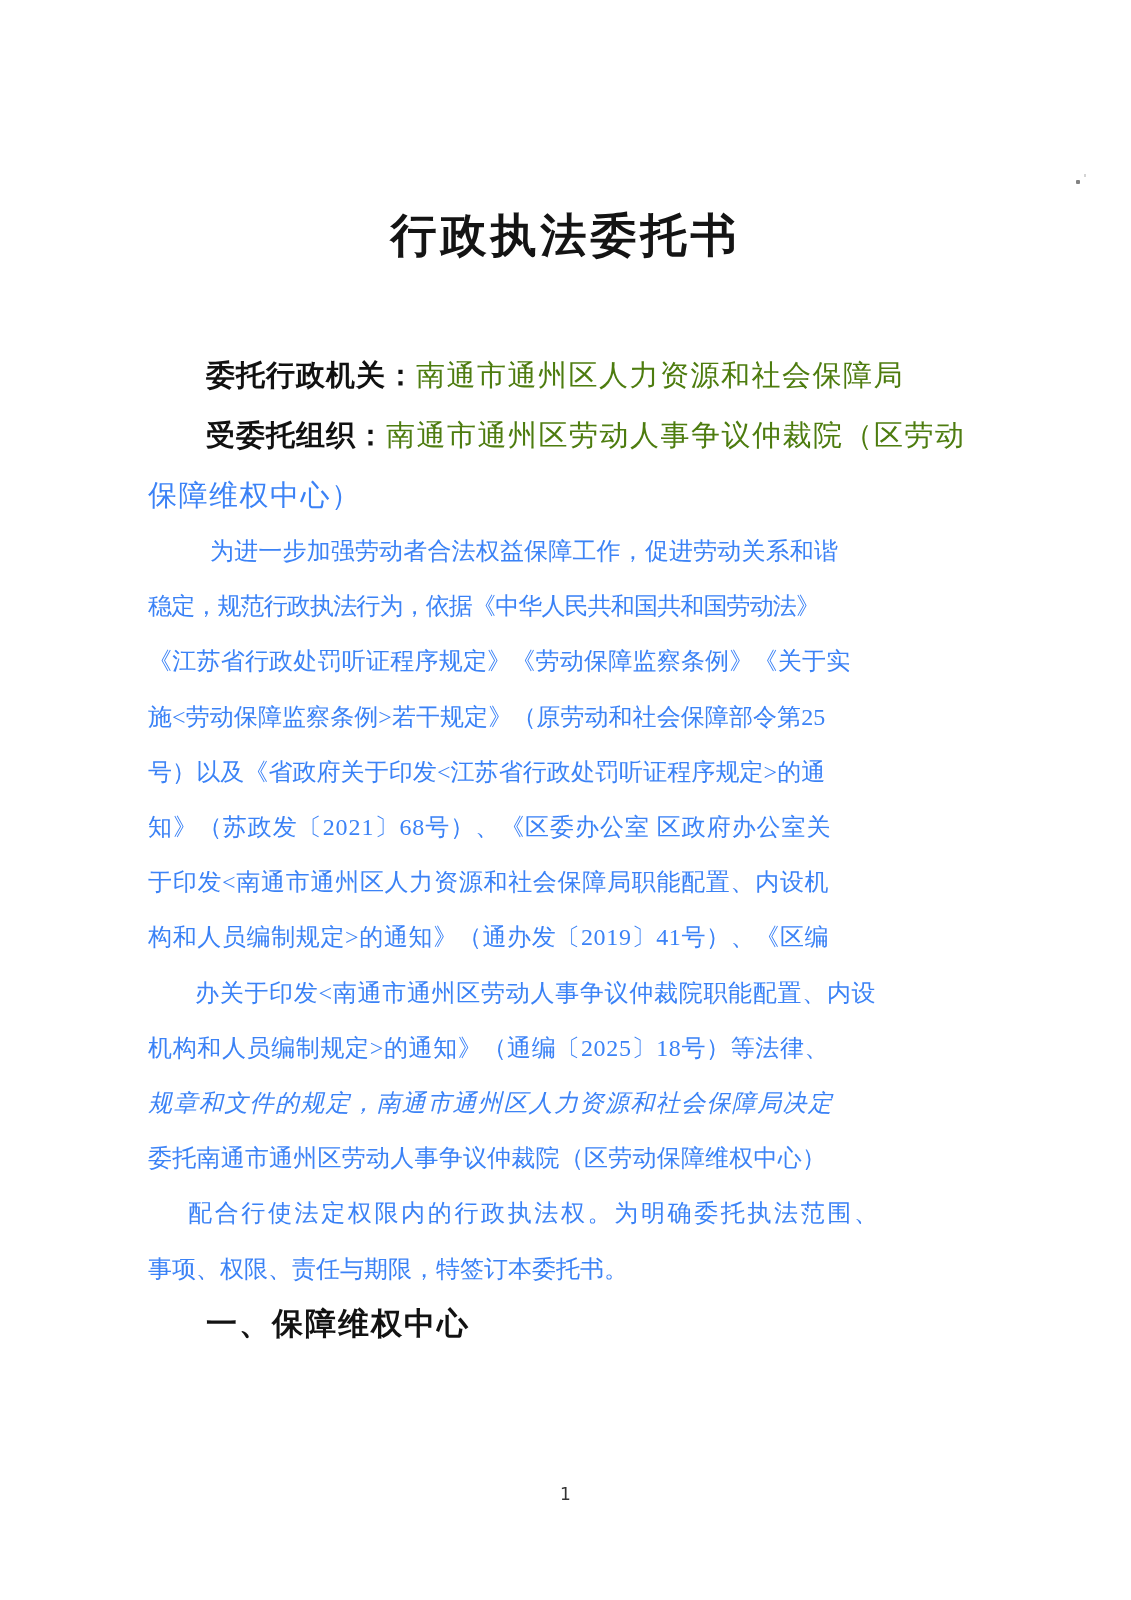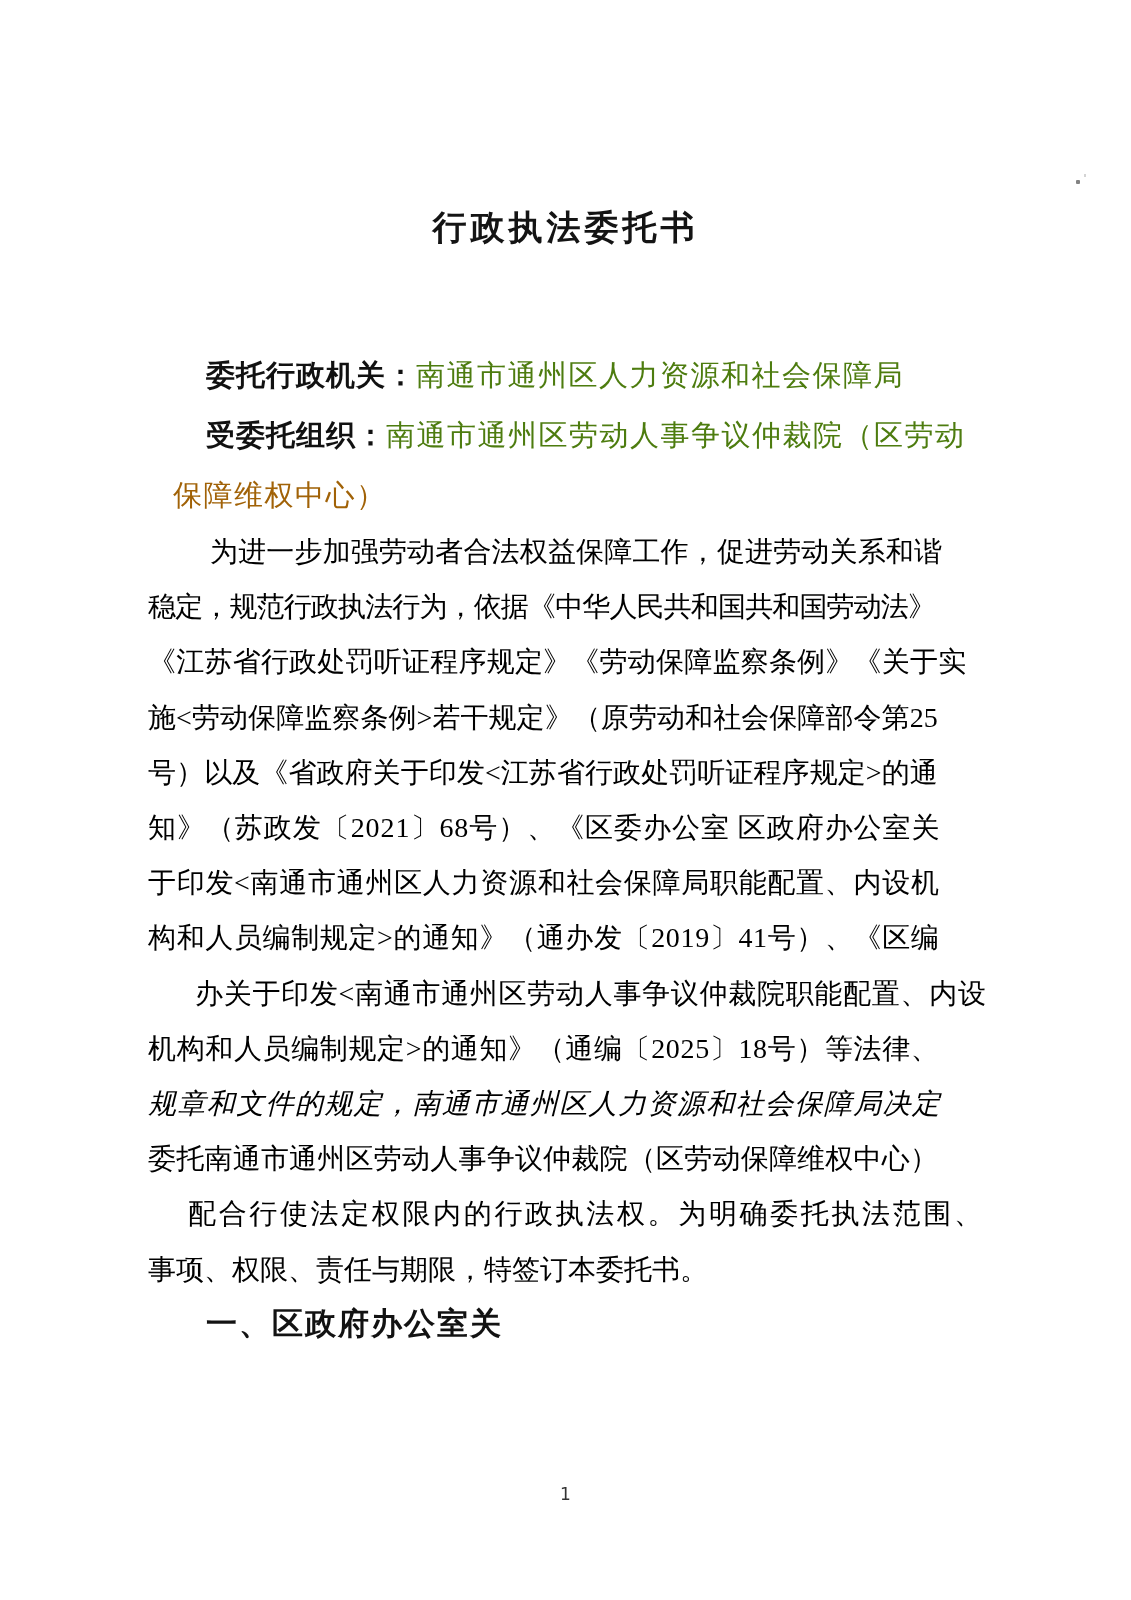--- a/index.html
+++ b/index.html
@@ -40,21 +40,21 @@
   }
 
   .doc-title {
     position: absolute;
     left: 0;
     right: 0;
     top: 205px;
     text-align: center;
     font-family: "DejaVu Sans", "Liberation Sans", sans-serif;
     font-weight: 700;
-    font-size: 34px;
+    font-size: 46px;
     letter-spacing: 4px;
     color: #141414;
   }
 
   .field-block {
     position: absolute;
     left: 148px;
     right: 140px;
     top: 345px;
   }
@@ -83,36 +83,35 @@
 
   .field-row.wrap {
     text-indent: 58px;
   }
   .field-cont {
     font-size: 29px;
     line-height: 60px;
     text-indent: 0;
     letter-spacing: 1.5px;
     font-family: "Liberation Serif", "DejaVu Serif", serif;
-    color: #a16207;
-    margin-left: 25px;
+    color: #3b82f6;
   }
 
   .body-block {
     position: absolute;
     left: 148px;
     width: 846px;
     top: 524px;
   }
 
   .body-line {
     font-family: "Liberation Serif", "DejaVu Serif", serif;
-    font-size: 28px;
+    font-size: 24px;
     line-height: 55.2px;
-    color: #000000;
+    color: #3b82f6;
     white-space: nowrap;
     letter-spacing: 0px;
   }
 
   .body-line.indent {
     padding-left: 62px;
   }
 
   .section-head {
     position: absolute;
@@ -197,18 +196,18 @@
     <div class="body-line" style="letter-spacing: 1.385px; font-style: italic;">规章和文件的规定，南通市通州区人力资源和社会保障局决定</div>
 
     <div class="body-line" style="letter-spacing: 0.222px;">委托南通市通州区劳动人事争议仲裁院（区劳动保障维权中心）</div>
 
     <div class="body-line" style="letter-spacing: 2.64px; margin-left: 40px;">配合行使法定权限内的行政执法权。为明确委托执法范围、</div>
 
     <div class="body-line">事项、权限、责任与期限，特签订本委托书。</div>
 
   </div>
 
-  <div class="section-head">一、区政府办公室关</div>
+  <div class="section-head">一、保障维权中心</div>
 
 
   <div class="page-number">1</div>
 
 </div>
 
 </body></html>

